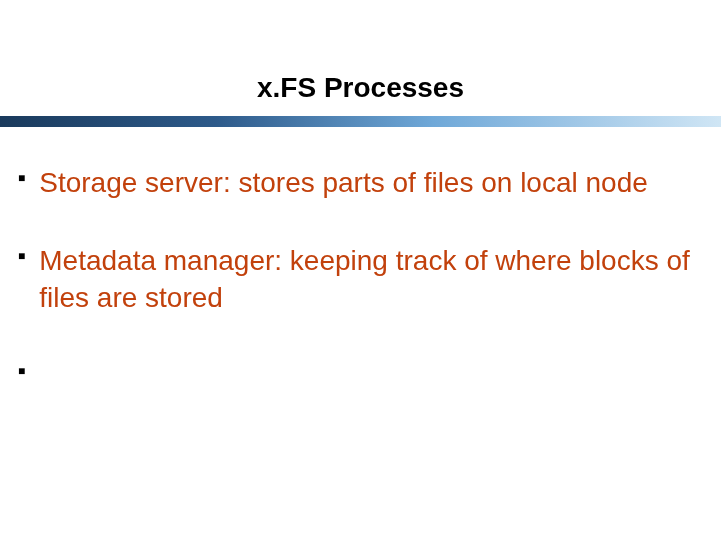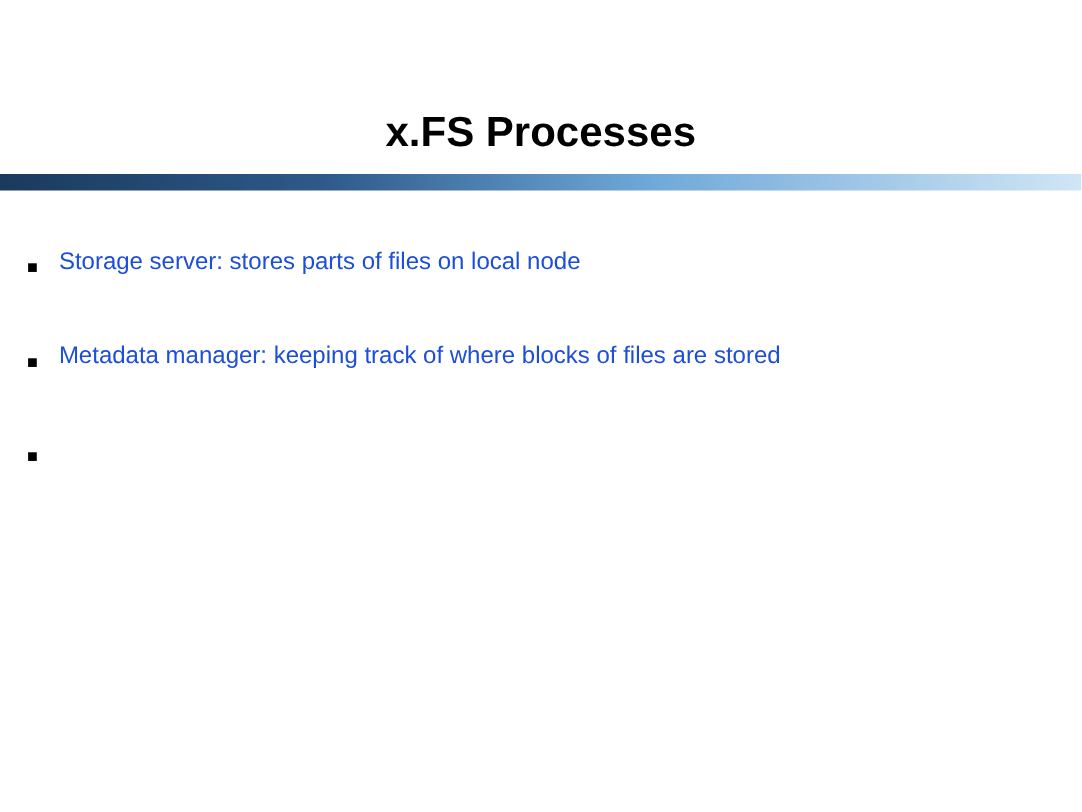--- a/index.html
+++ b/index.html
@@ -41,22 +41,22 @@
     margin-bottom: 42px;
   }
   .bullet {
     font-size: 12px;
     color: #000;
     margin-right: 14px;
     margin-top: 6px;
     flex-shrink: 0;
   }
   .bullet-text {
-    font-size: 16px;
-    color: #1d4ed8;
+    font-size: 28px;
+    color: #c2410c;
     line-height: 1.3;
   }
   .page-number {
     position: absolute;
     bottom: 14px;
     right: 16px;
     font-size: 18px;
     color: #701a75;
   }
 </style>

